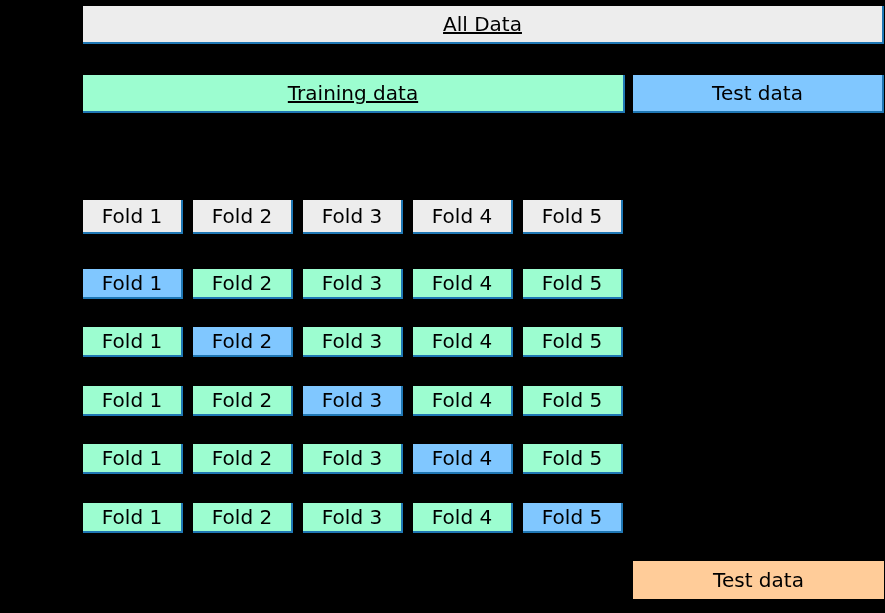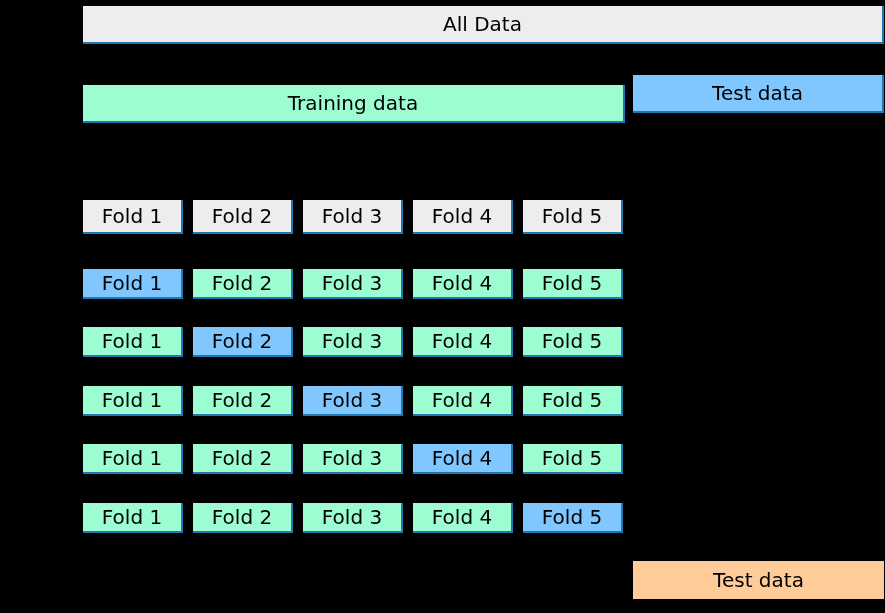--- a/index.html
+++ b/index.html
@@ -29,22 +29,22 @@
   }
   .bg-grey  { background: #ededed; }
   .bg-green { background: #9cfdd0; }
   .bg-blue  { background: #80c7ff; }
   .bg-orange{ background: #ffcc99; }
 </style>
 </head>
 <body>
 
 <div class="canvas" id="canvas">
-    <div class="box bg-grey border-blue" style="left: 83px; top: 6px; width: 801px; height: 38px;">All Data</div>
-    <div class="box bg-green border-blue" style="left: 83px; top: 85px; width: 542px; height: 38px;">Training data</div>
+    <div class="box bg-grey border-blue" style="left: 83px; top: 6px; width: 801px; height: 38px; text-decoration: underline;">All Data</div>
+    <div class="box bg-green border-blue" style="left: 83px; top: 75px; width: 542px; height: 38px; text-decoration: underline;">Training data</div>
     <div class="box bg-blue border-blue" style="left: 633px; top: 75px; width: 251px; height: 38px;">Test data</div>
     <div class="box bg-grey border-blue" style="left: 83px; top: 200px; width: 100px; height: 34px;">Fold 1</div>
     <div class="box bg-grey border-blue" style="left: 193px; top: 200px; width: 100px; height: 34px;">Fold 2</div>
     <div class="box bg-grey border-blue" style="left: 303px; top: 200px; width: 100px; height: 34px;">Fold 3</div>
     <div class="box bg-grey border-blue" style="left: 413px; top: 200px; width: 100px; height: 34px;">Fold 4</div>
     <div class="box bg-grey border-blue" style="left: 523px; top: 200px; width: 100px; height: 34px;">Fold 5</div>
     <div class="box bg-blue border-blue" style="left: 83px; top: 269px; width: 100px; height: 30px;">Fold 1</div>
     <div class="box bg-green border-blue" style="left: 193px; top: 269px; width: 100px; height: 30px;">Fold 2</div>
     <div class="box bg-green border-blue" style="left: 303px; top: 269px; width: 100px; height: 30px;">Fold 3</div>
     <div class="box bg-green border-blue" style="left: 413px; top: 269px; width: 100px; height: 30px;">Fold 4</div>

